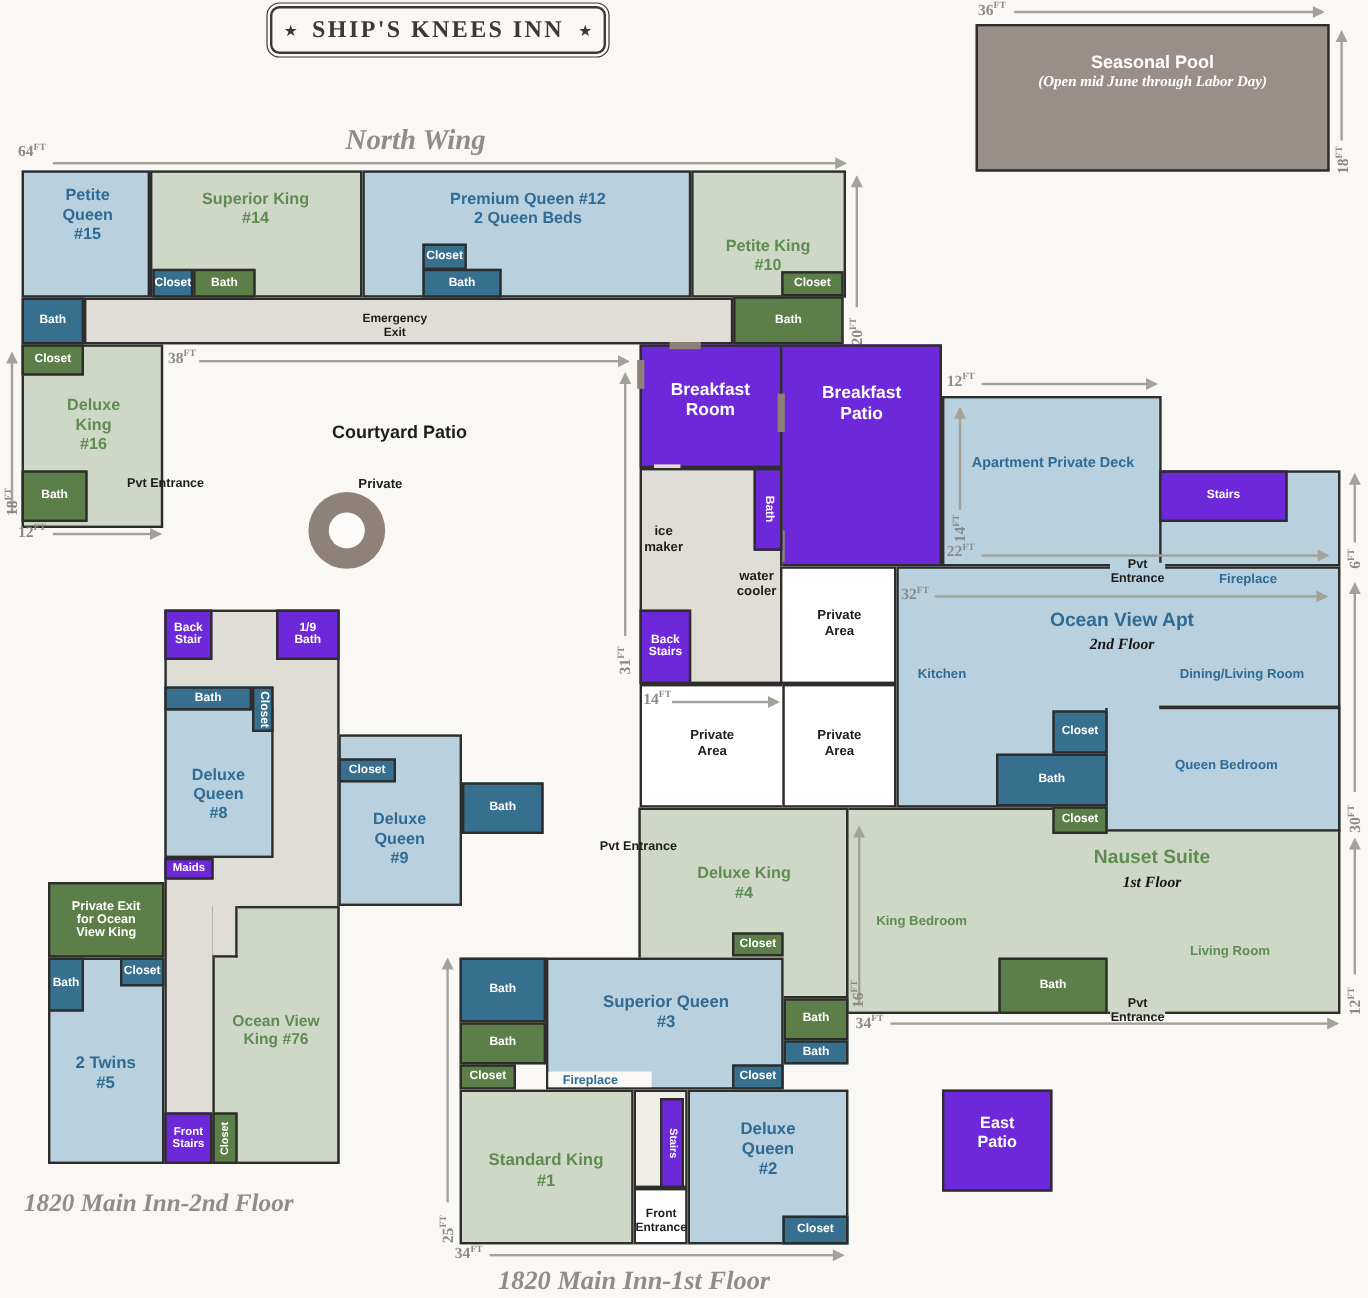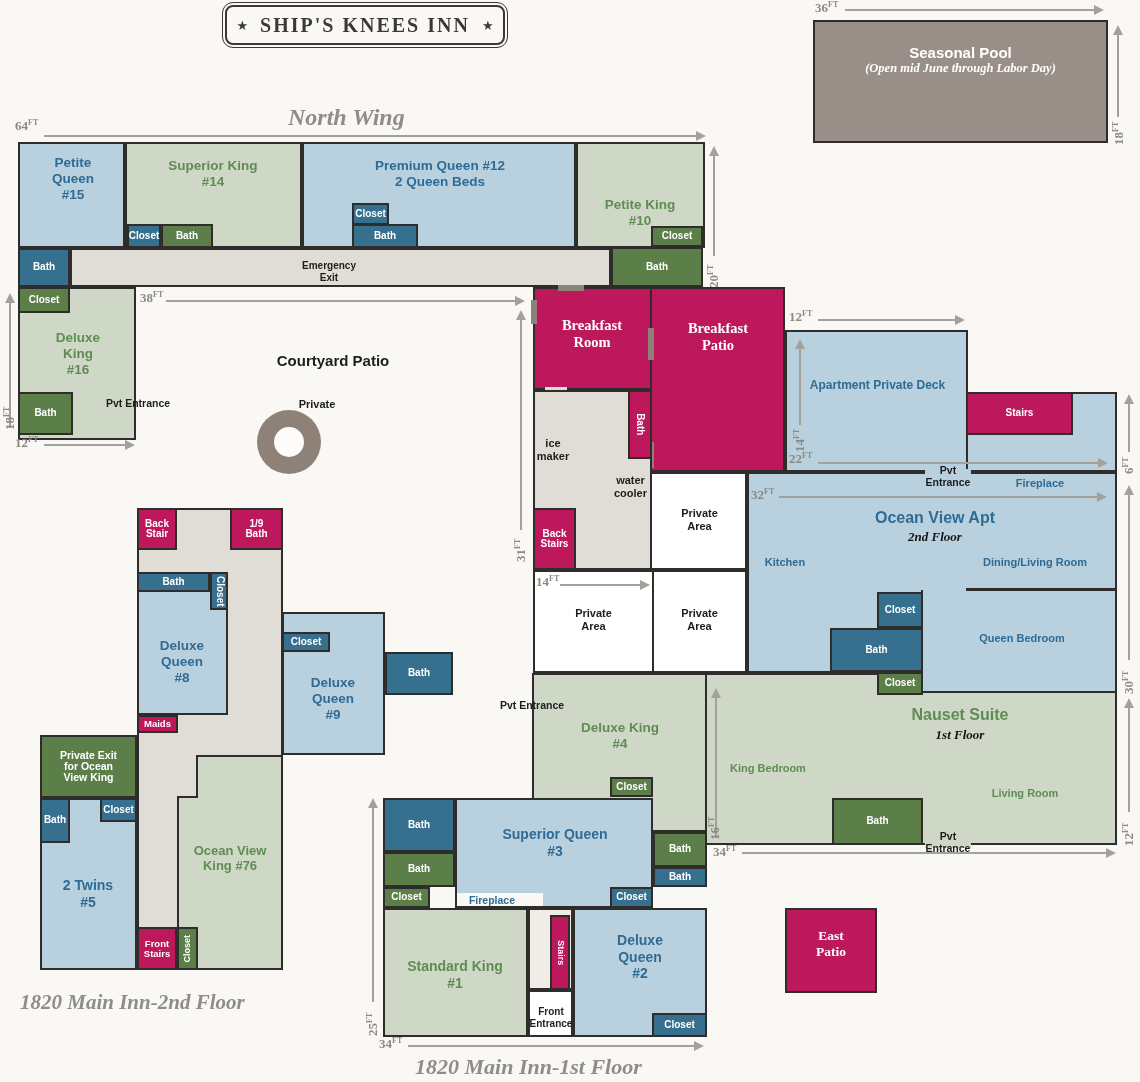--- a/index.html
+++ b/index.html
@@ -5,34 +5,34 @@
   html,body{margin:0;padding:0;}
   body{background:#faf8f4;font-family:"Liberation Sans",sans-serif;}
   #plan{position:relative;width:1140px;height:1082px;background:#faf8f4;overflow:hidden;}
 
   
   .r{position:absolute;box-sizing:border-box;border:2px solid #2e2d2b;display:flex;align-items:center;justify-content:center;text-align:center;}
   .fb{background:#b9d1de;}          
   .fg{background:#cfd8c6;}          
   .db{background:#37708f;color:#fff;}
   .dg{background:#5c7f4a;color:#fff;}
-  .tp{background:#be185d;color:#fff;justify-content:center;}
+  .tp{background:#6d28d9;color:#fff;justify-content:center;}
   .pl{background:#9a8e89;color:#fff;}
   .cg{background:#e0ddd6;}          
   .wh{background:#ffffff;}
   .bx{font-weight:bold;font-size:10px;line-height:1.05;white-space:pre-line;}
   .vert span{transform:rotate(90deg);white-space:nowrap;display:block;}
   .vertu span{transform:rotate(-90deg);white-space:nowrap;display:block;}
 
   
   .lbl{position:absolute;font-weight:bold;white-space:pre-line;text-align:center;line-height:1.18;}
   .bt{color:#2f6b94;}   
   .gt{color:#5e8d52;}   
   .kt{color:#1d1d1b;}   
-  .wt{color:#ffffff;font-family:Liberation Serif, serif;}
+  .wt{color:#ffffff;}
   .head{position:absolute;font-family:"Liberation Serif",serif;font-style:italic;font-weight:bold;color:#8e8d88;white-space:nowrap;}
   .sub{font-family:"Liberation Serif",serif;font-style:italic;font-weight:bold;color:#141414;}
 
   
   .dim{position:absolute;font-family:"Liberation Serif",serif;font-weight:bold;color:#8b8a85;font-size:13px;white-space:nowrap;line-height:1;}
   .dim sup{font-size:8px;}
   .dimv{transform:rotate(-90deg);transform-origin:0 0;}
 
   
   .ha{position:absolute;height:2px;background:#a3a29a;}

